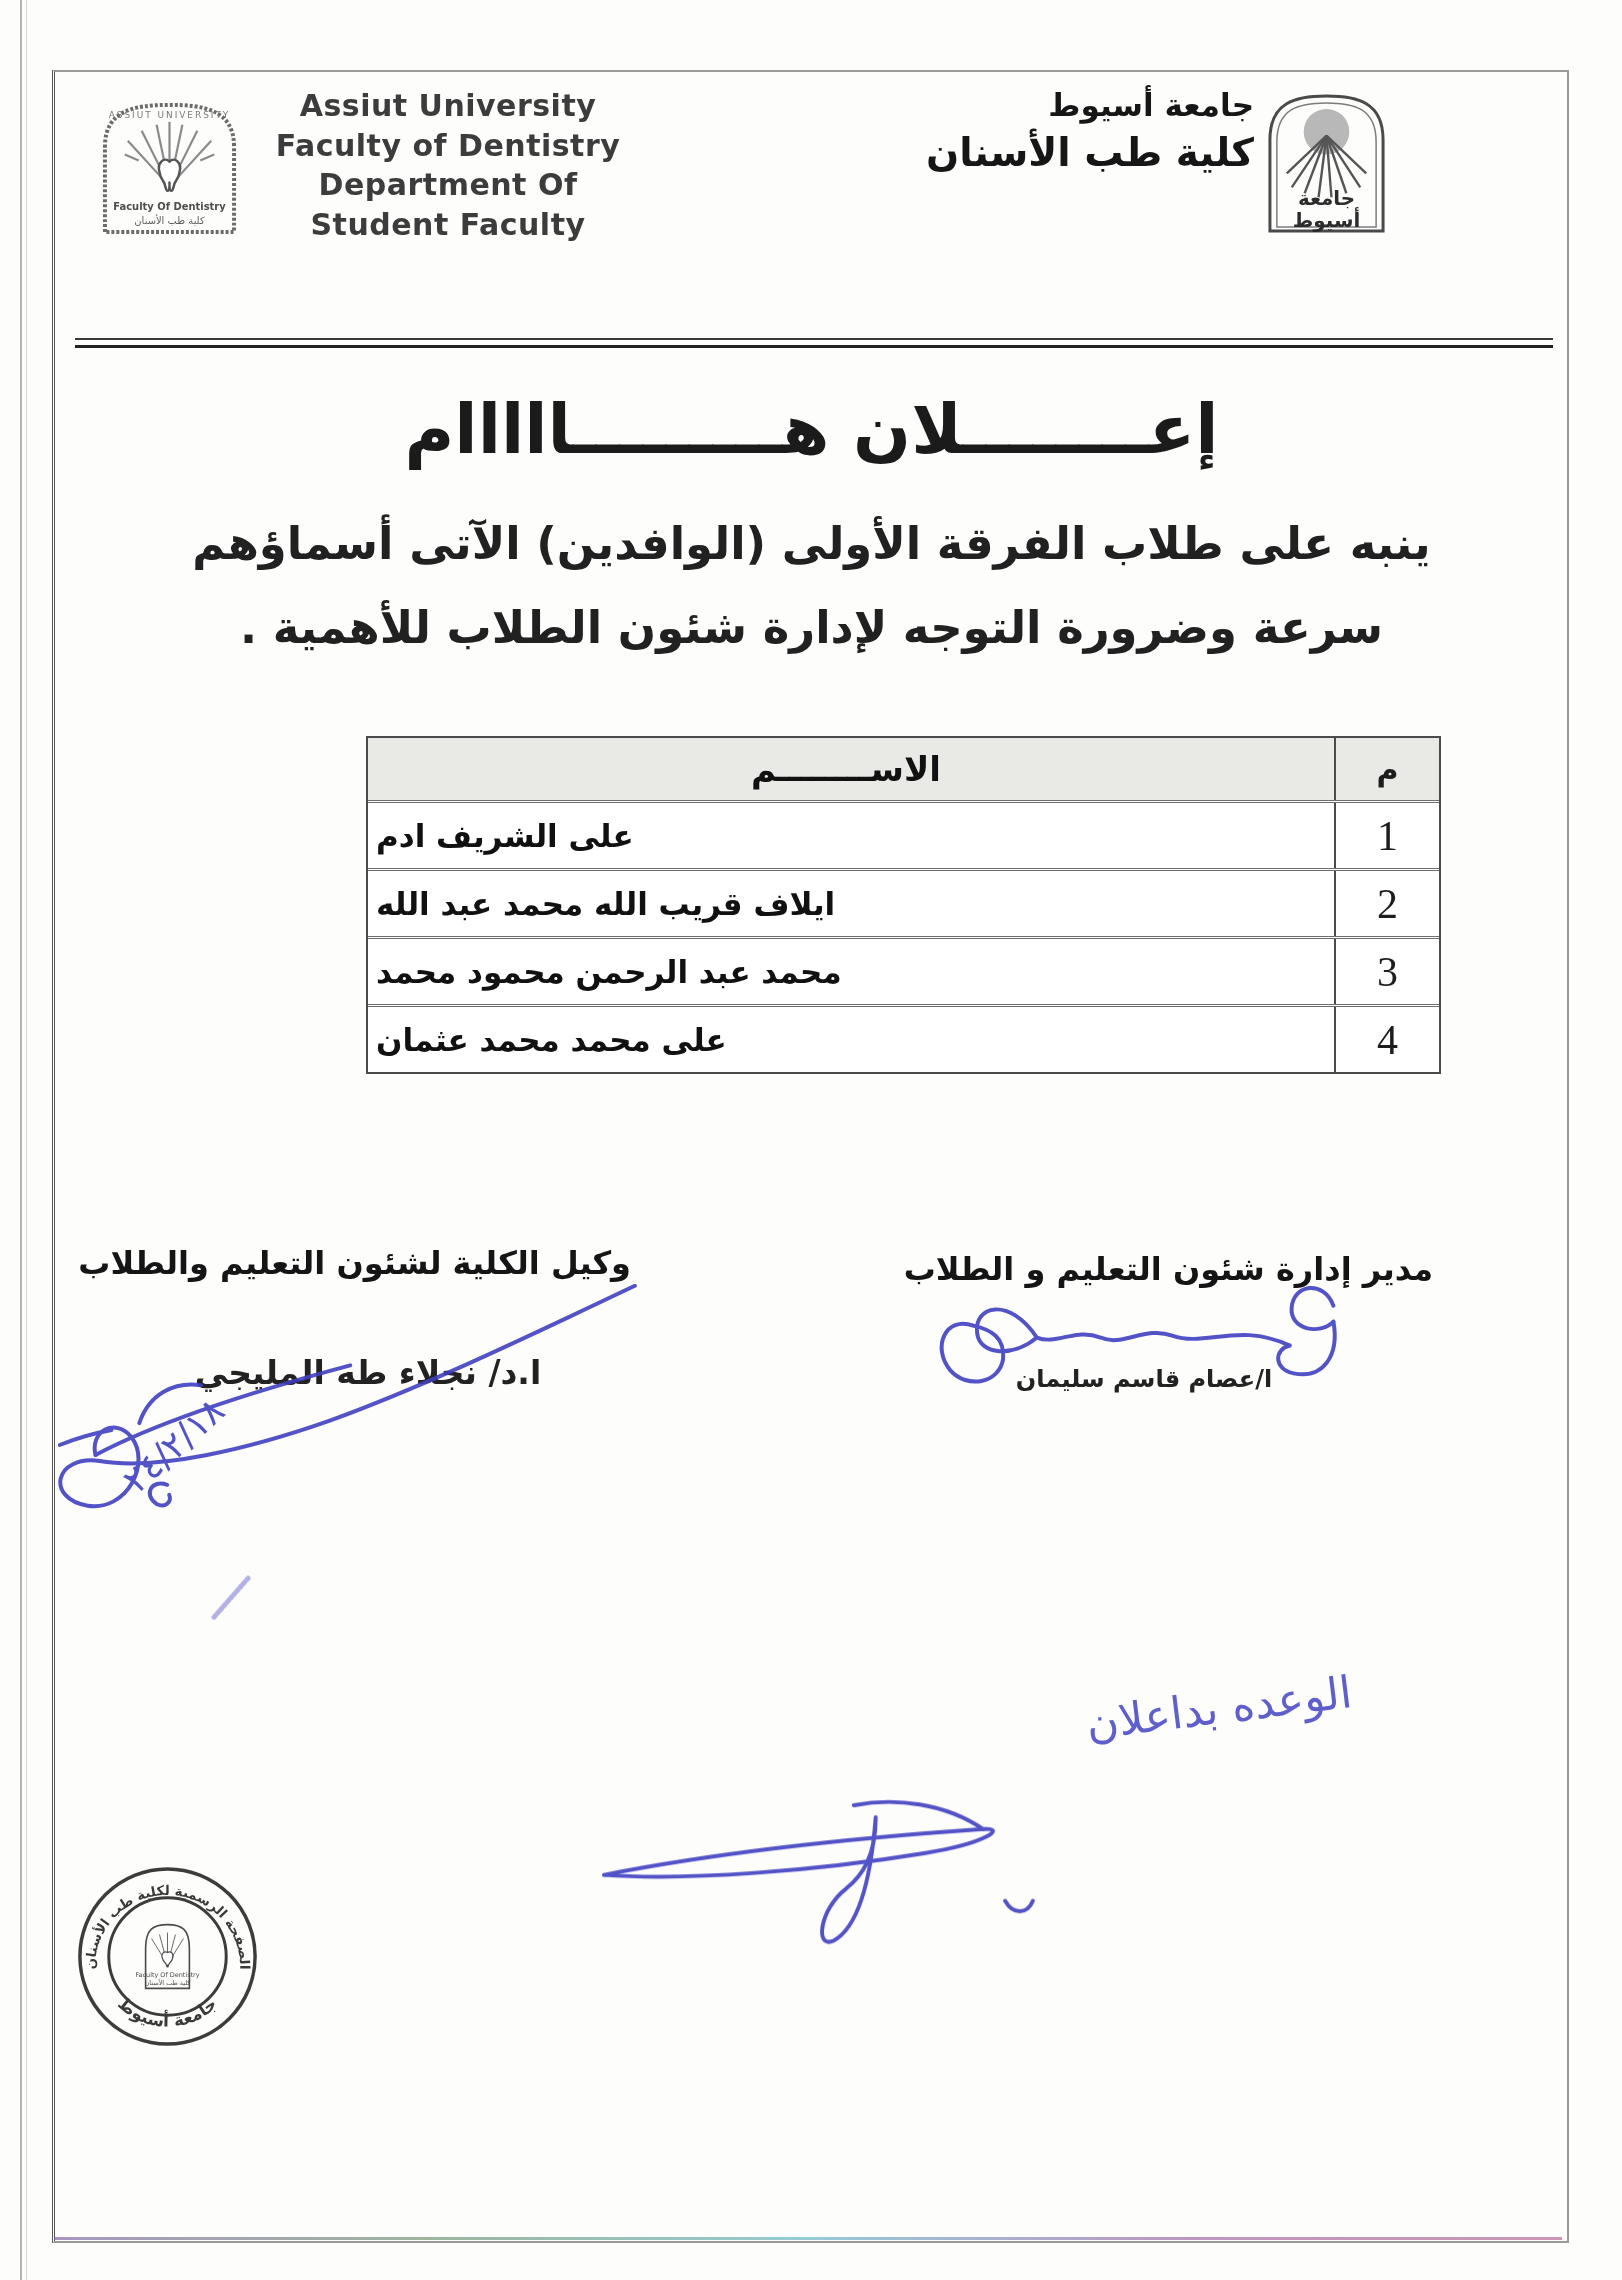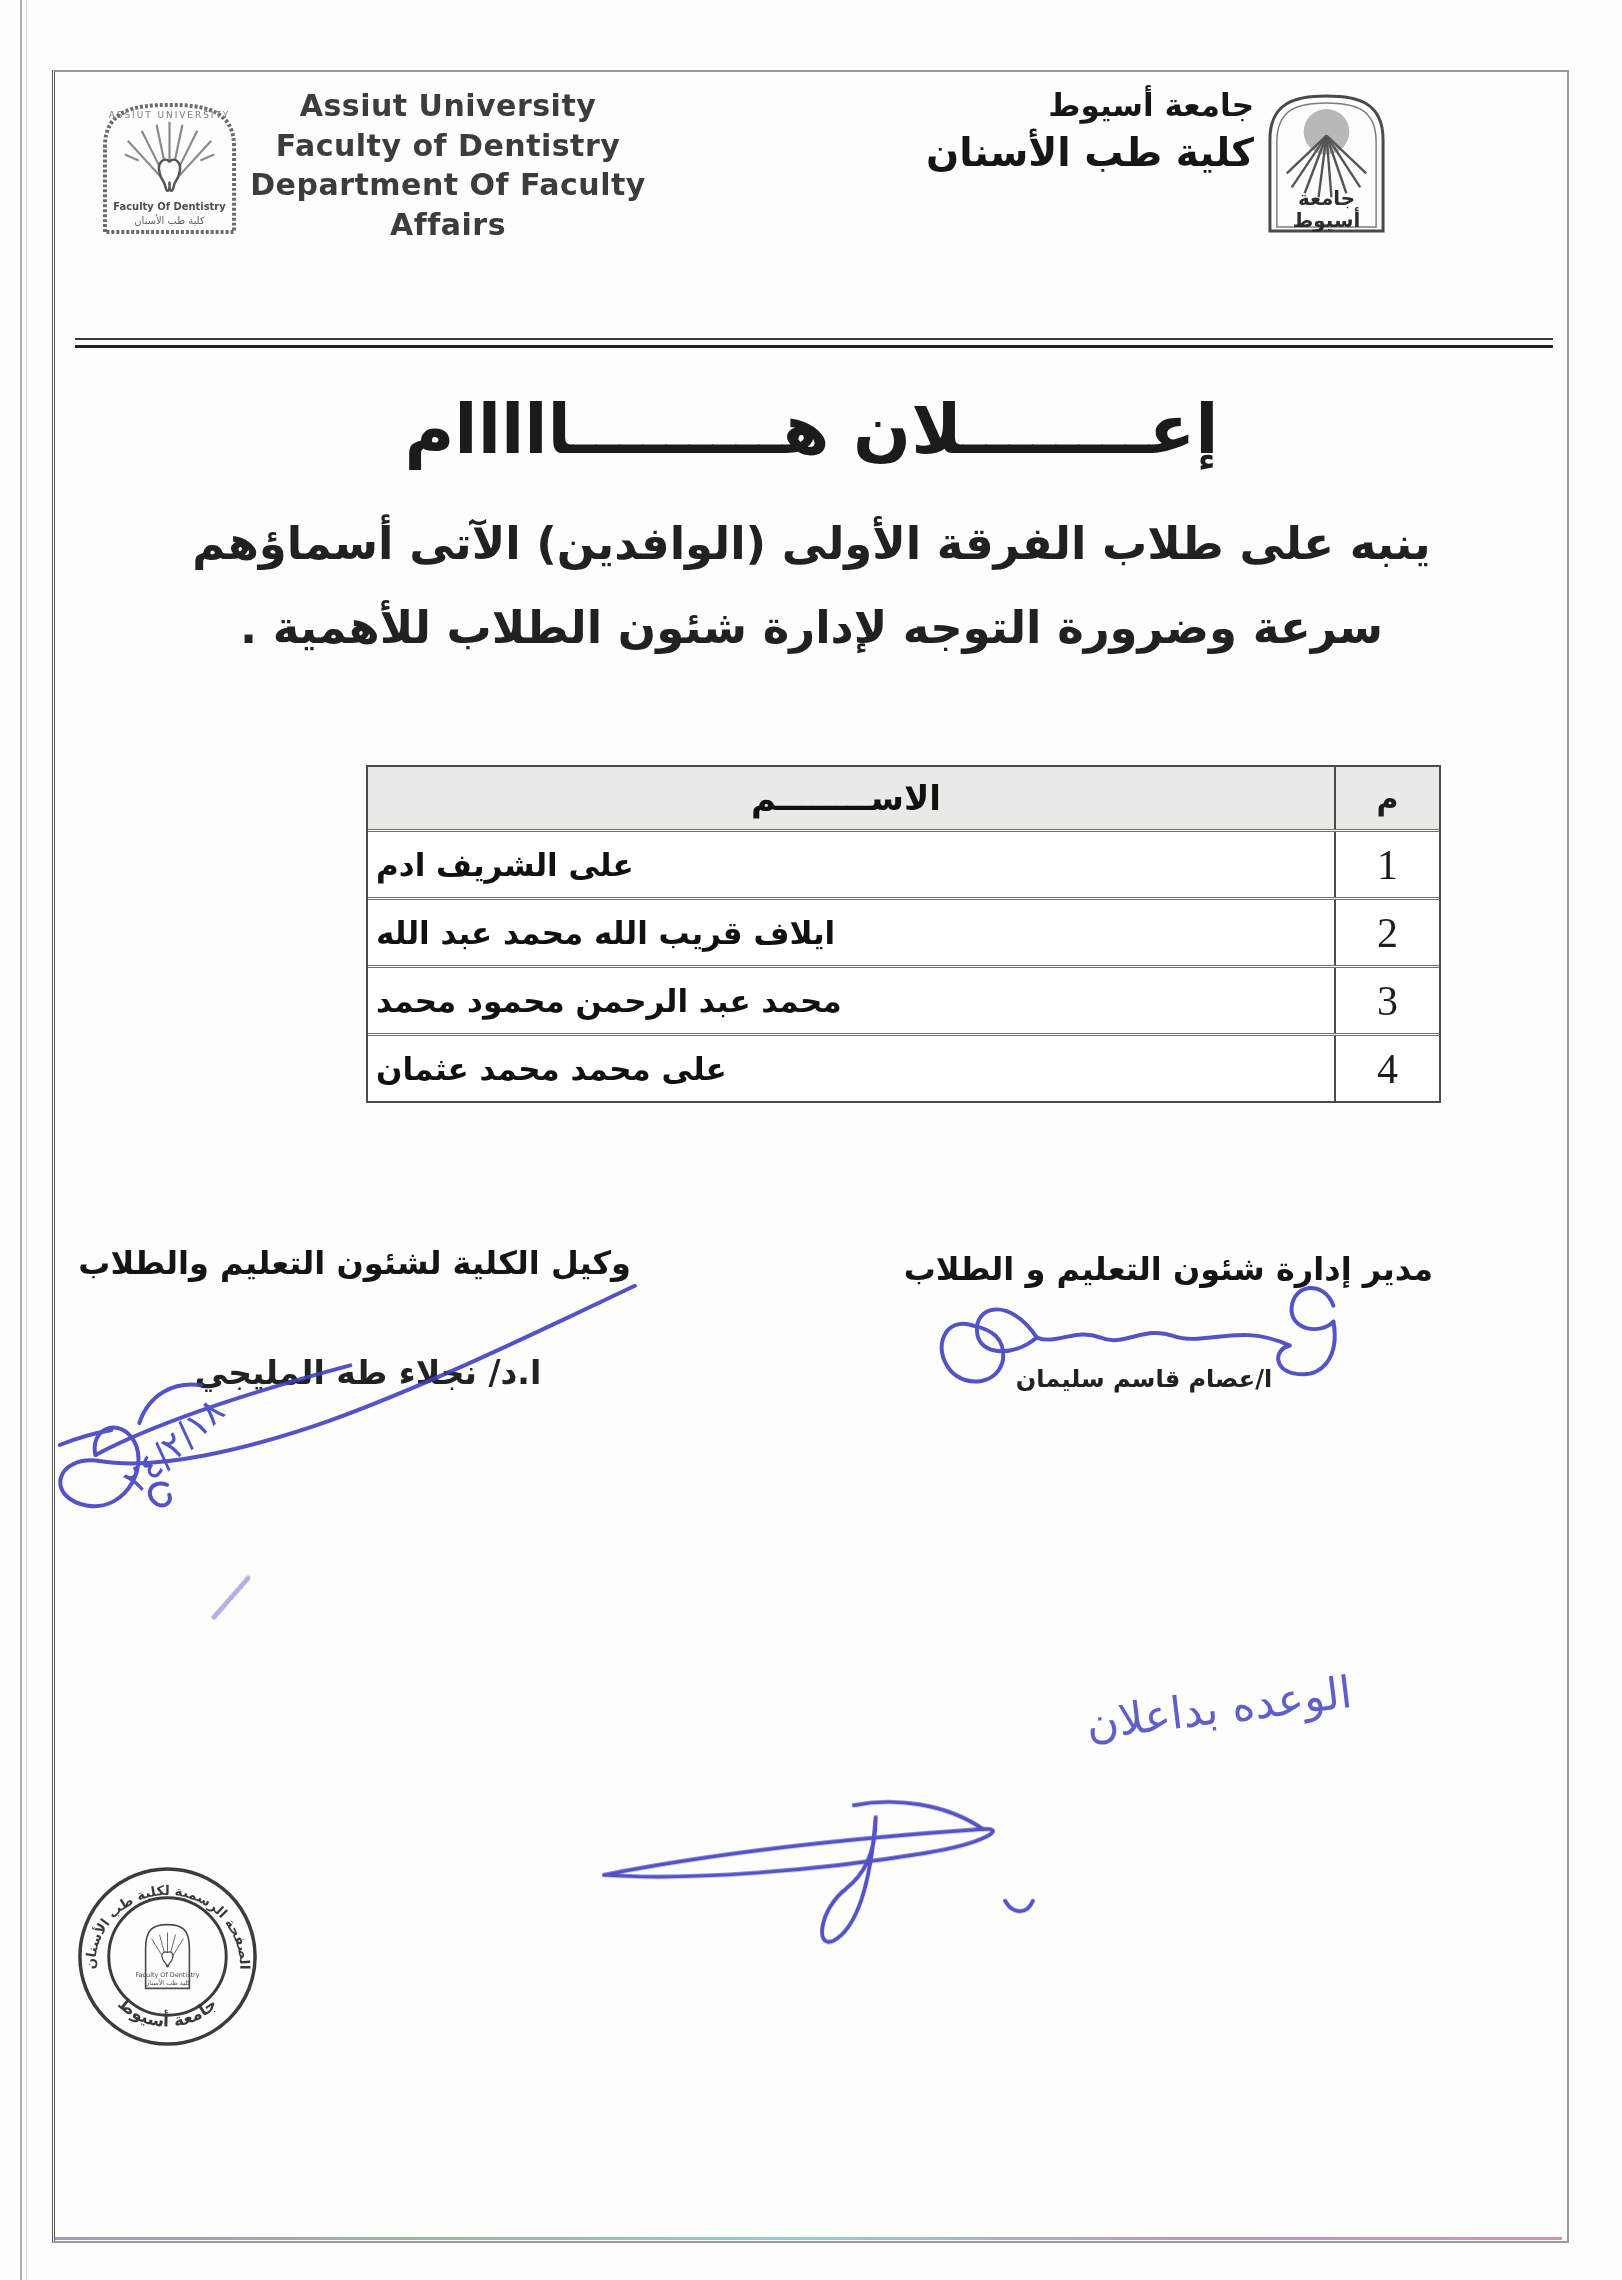--- a/index.html
+++ b/index.html
@@ -42,21 +42,21 @@
   .body-line{
     position:absolute;left:85px;right:85px;text-align:center;direction:rtl;
     font-size:45px;font-weight:bold;color:#212121;white-space:nowrap;
   }
   .body-1{top:517px;}
   .body-2{top:601px;}
 
   
   .doc-table{
     position:absolute;left:366px;top:736px;width:1075px;
-    border:2px solid #4b4b4b;background:#fff;box-sizing:border-box;margin-top:29px;
+    border:2px solid #4b4b4b;background:#fff;box-sizing:border-box;
   }
   .t-row{display:flex;height:65px;}
   .t-row + .t-row{border-top:3px double #6f6f6f;}
   .t-header{height:62px;background:#e9e9e5;}
   .t-cell-name{
     flex:1;display:flex;align-items:center;justify-content:flex-end;
     direction:rtl;padding:0 18px 0 8px;font-weight:bold;font-size:31px;color:#111;
   }
   .t-header .t-cell-name{justify-content:center;font-size:34px;}
   .t-cell-num{
@@ -104,21 +104,21 @@
     </g>
     <path d="M65,78 C62,68 70,62 75,67 C80,62 88,68 85,78 C84,86 80,85 79,93 C78,98 75,98 75,91 C75,87 75,87 75,91 C75,98 72,98 71,93 C70,85 66,86 65,78 Z" fill="#fff" stroke="#555" stroke-width="2.5"></path>
     <text x="75" y="23" text-anchor="middle" font-size="9" letter-spacing="2" fill="#7a7a7a">ASSIUT UNIVERSITY</text>
     <text x="75" y="116" text-anchor="middle" font-size="10" fill="#4e4e4e" font-weight="bold">Faculty Of Dentistry</text>
     <text x="75" y="130" text-anchor="middle" font-size="10" fill="#5e5e5e" direction="rtl">كلية طب الأسنان</text>
   </svg>
 
   <div class="hdr-en">
     <div>Assiut University</div>
     <div>Faculty of Dentistry</div>
-    <div>Department Of Faculty Affairs</div>
+    <div>Department Of Student Faculty</div>
   </div>
 
   <div class="hdr-ar">
     <div class="l1">جامعة أسيوط</div>
     <div class="l2">كلية طب الأسنان</div>
   </div>
 
   <svg class="logo" style="left:1262px;top:88px;" width="129" height="149" viewBox="0 0 130 150">
     <path d="M8,144 V52 C8,14 34,8 65,8 C96,8 122,14 122,52 V144 Z" fill="none" stroke="#4a4a4a" stroke-width="3"></path>
     <path d="M15,140 V54 C15,20 38,15 65,15 C92,15 115,20 115,54 V140 Z" fill="none" stroke="#7c7c7c" stroke-width="1.5"></path>

